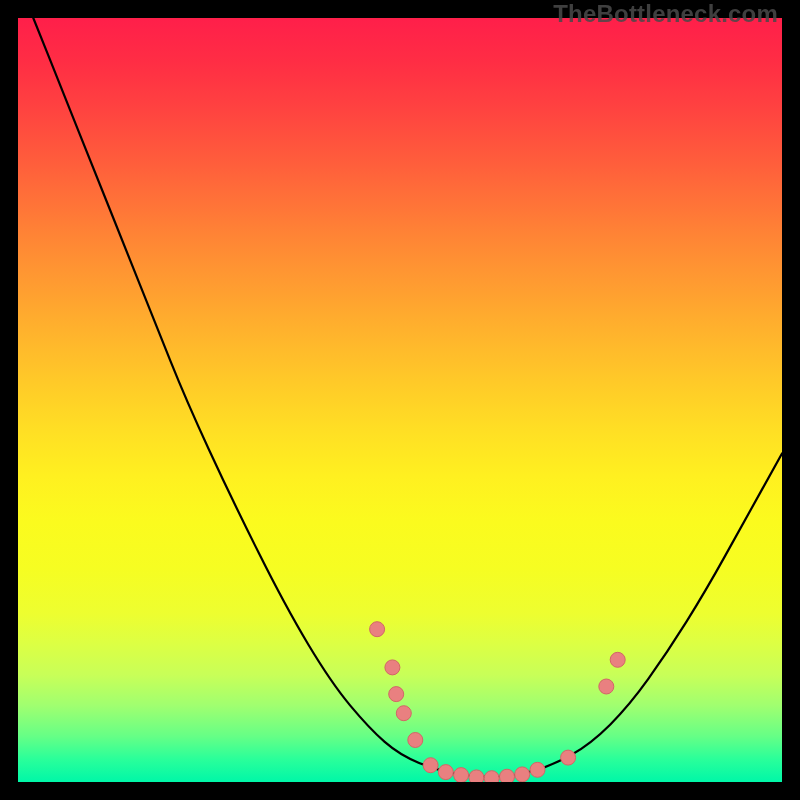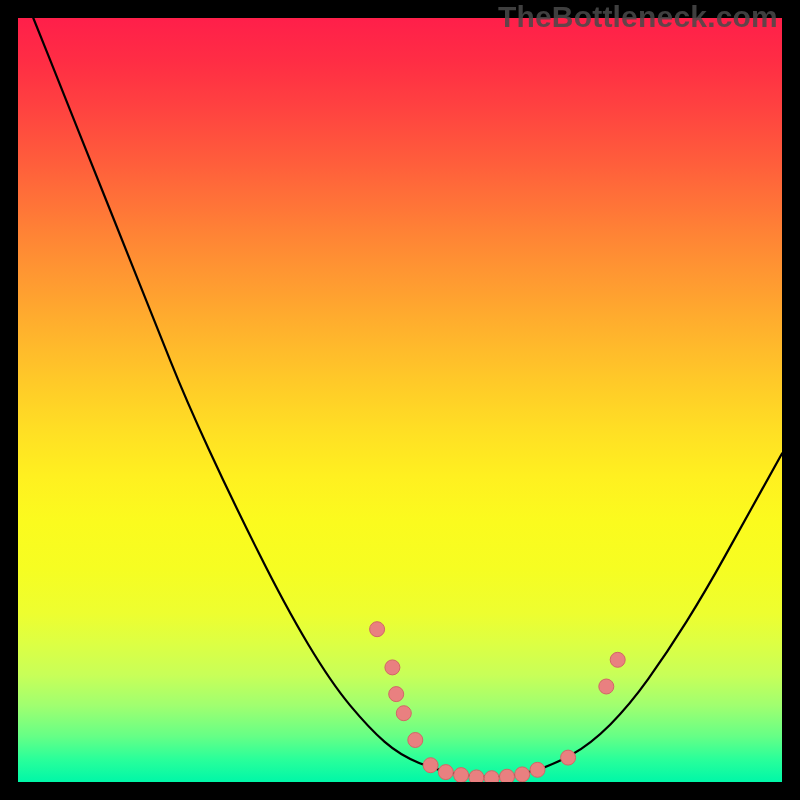--- a/index.html
+++ b/index.html
@@ -37,21 +37,21 @@
       #66ff86 94%,
       #2aff9a 97%,
       #00f7a8 100%);
     overflow: hidden;
   }
   .watermark {
     position: absolute;
     top: 0;
     right: 22px;
     font-family: Arial, Helvetica, sans-serif;
-    font-size: 30px;
+    font-size: 24px;
     font-weight: 600;
     color: #4a4a4a;
     opacity: 0.85;
     letter-spacing: 0.2px;
     user-select: none;
   }
   svg.curve {
     position: absolute;
     left: 0;
     top: 0;

